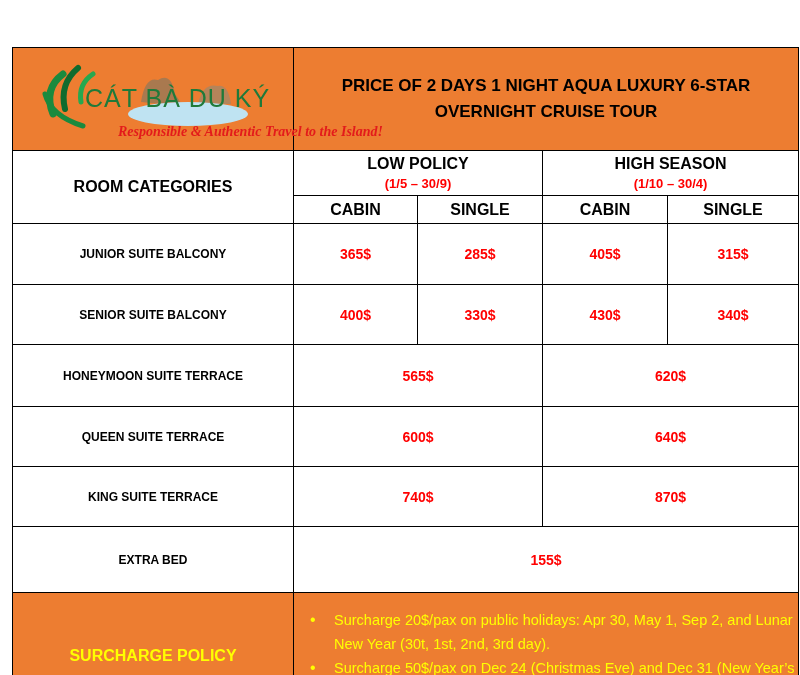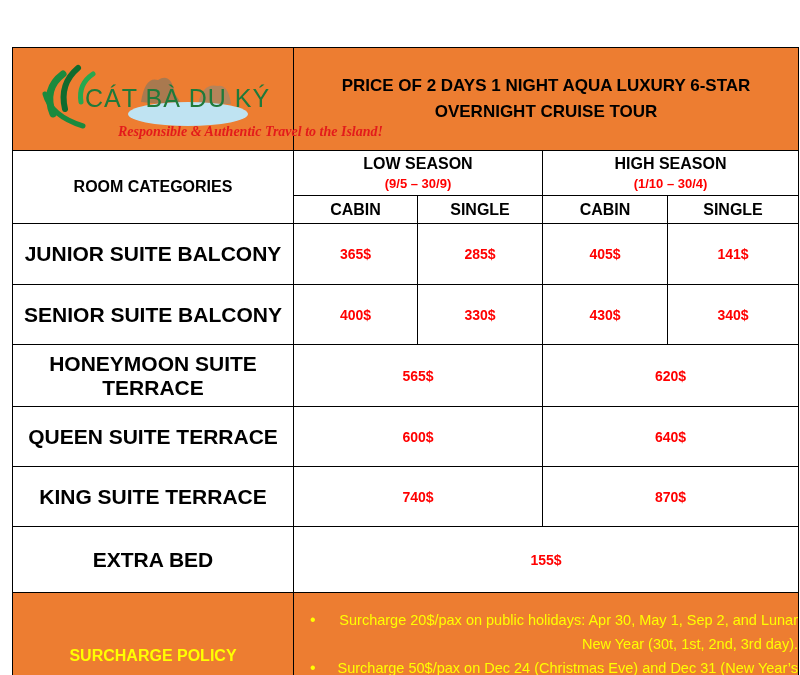--- a/index.html
+++ b/index.html
@@ -6,28 +6,28 @@
   body { width: 800px; height: 675px; position: relative; overflow: hidden;
          font-family: "Liberation Sans", sans-serif; }
   table.price { position: absolute; left: 12px; top: 7px; width: 786px; height: 665px;
                 border-collapse: collapse; table-layout: fixed; margin-top: 40px; }
   table.price td { border: 1px solid #000; padding: 0; text-align: center; vertical-align: middle; }
   .orange { background: #ED7D31; }
   .title { color: #000000; font-weight: bold; font-size: 17px; line-height: 26px; }
   .hdr { color: #000; font-weight: bold; font-size: 16px; }
   .season-range { color: #FF0000; font-weight: bold; font-size: 13px; display: block; line-height: 18px; }
   .season-name { display: block; line-height: 22px; }
-  .cat { color: #000; font-weight: bold; font-size: 21px; }
+  .cat { color: #000; font-weight: bold; font-size: 12px; }
   .price-cell { color: #FF0000; font-weight: bold; font-size: 14px; }
   .sub td.subcell { border-top: 1px solid #fca5a5; }
   .gray-v { border-left-color: #777 !important; }
   .policy-label { color: #FFFF00; font-weight: bold; font-size: 16px; }
   .policy-list { color: #FFFF00; font-size: 14.5px; line-height: 24px; text-align: left;
                  margin: 0; padding: 0 0 0 40px; list-style: none; }
-  .policy-list li { position: relative; padding-left: 0; text-align: right; }
+  .policy-list li { position: relative; padding-left: 0; }
   .policy-list li::before { content: "\2022"; position: absolute; left: -24px; font-size: 16px; }
   .logo { position: relative; width: 260px; height: 90px; margin: 0 auto; }
   .logo-text { position: absolute; left: 62px; top: 30px; font-family: "Liberation Sans", sans-serif;
                font-size: 25px; color: #1f7a3a; letter-spacing: 1px; }
   .logo-tag { position: absolute; left: 95px; top: 70px; font-family: "Liberation Serif", serif;
               font-style: italic; font-weight: bold; font-size: 14px; color: #e31b1b; white-space: nowrap; }
 </style>
 </head>
 <body>
 
@@ -59,41 +59,41 @@
     </td>
     <td class="orange title" colspan="4">
       <div>PRICE OF 2 DAYS 1 NIGHT AQUA LUXURY 6-STAR</div>
       <div>OVERNIGHT CRUISE TOUR</div>
     </td>
   </tr>
 
   <tr style="height:45px">
     <td class="hdr" rowspan="2">ROOM CATEGORIES</td>
     <td class="hdr" colspan="2">
-      <span class="season-name">LOW SEASON</span>
-      <span class="season-range">(9/5 – 30/9)</span>
+      <span class="season-name">LOW POLICY</span>
+      <span class="season-range">(1/5 – 30/9)</span>
     </td>
     <td class="hdr" colspan="2">
       <span class="season-name">HIGH SEASON</span>
       <span class="season-range">(1/10 – 30/4)</span>
     </td>
   </tr>
   <tr style="height:28px" class="sub">
     <td class="hdr subcell">CABIN</td>
     <td class="hdr subcell gray-v">SINGLE</td>
     <td class="hdr subcell">CABIN</td>
     <td class="hdr subcell gray-v">SINGLE</td>
   </tr>
 
   <tr style="height:61px">
     <td class="cat">JUNIOR SUITE BALCONY</td>
     <td class="price-cell">365$</td>
     <td class="price-cell gray-v">285$</td>
     <td class="price-cell">405$</td>
-    <td class="price-cell gray-v">141$</td>
+    <td class="price-cell gray-v">315$</td>
   </tr>
   <tr style="height:60px">
     <td class="cat">SENIOR SUITE BALCONY</td>
     <td class="price-cell">400$</td>
     <td class="price-cell gray-v">330$</td>
     <td class="price-cell">430$</td>
     <td class="price-cell gray-v">340$</td>
   </tr>
 
   <tr style="height:62px">

